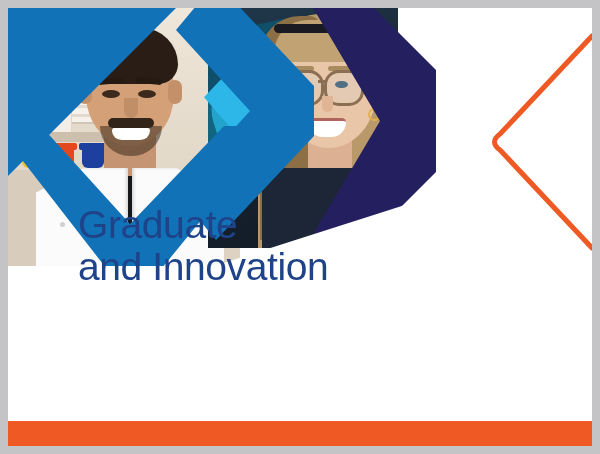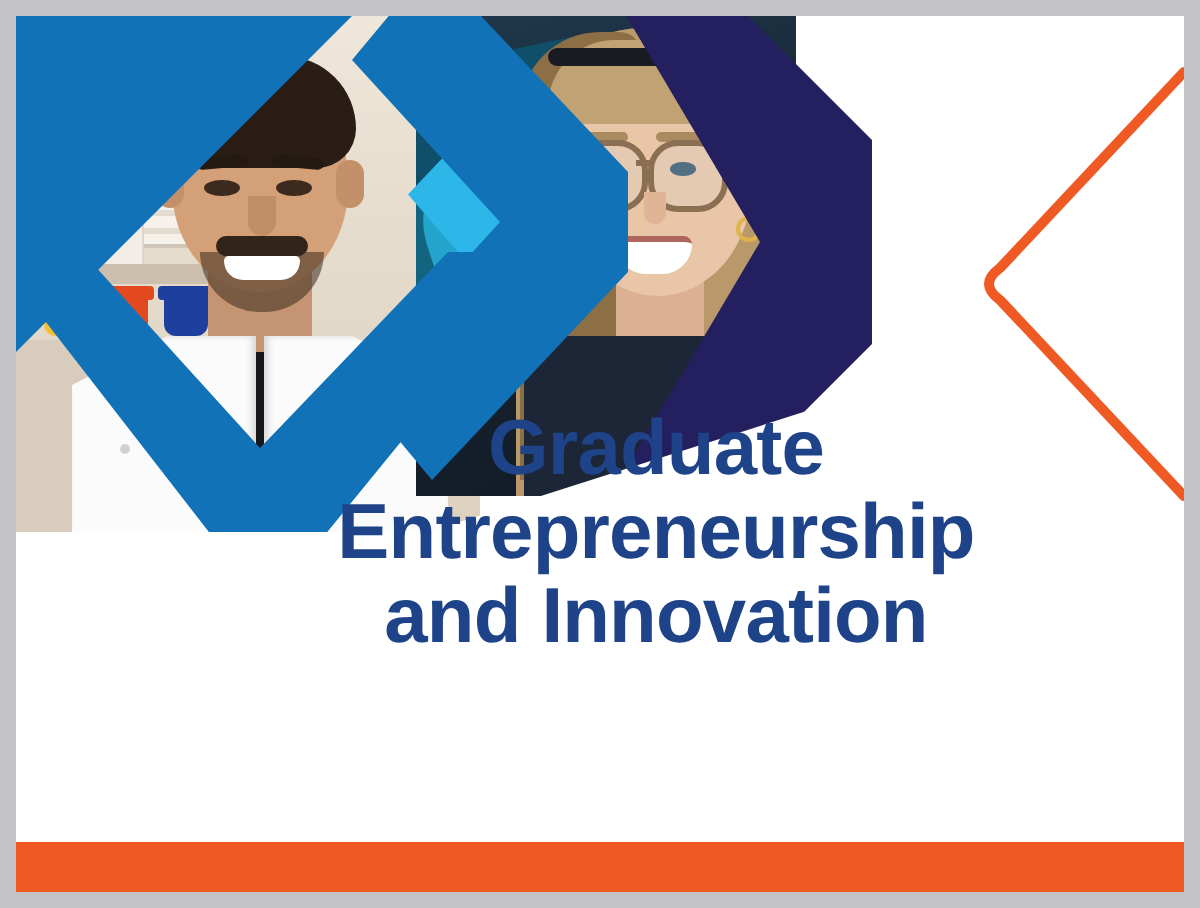--- a/index.html
+++ b/index.html
@@ -146,27 +146,27 @@
   
   #orange-chevron{
     position:absolute;left:0;top:0;width:584px;height:438px;pointer-events:none;
   }
 
   
   #headline{
     position:absolute;
     left:0;right:0;
     top:196px;
-    text-align:center;
+    text-align:left;
     color:var(--title,#1e4389);
-    font-weight:700;
+    font-weight:400;
     font-size:38px;
     line-height:1.08;
     letter-spacing:-0.4px;
-    padding:0 56px 0 112px;
+    padding:0 56px 0 70px;
     box-sizing:border-box;
   }
   #headline .ln{display:block;white-space:nowrap;}
   #headline .ln.l1{font-size:39px;}
   #headline .ln.l2{font-size:39px;}
   #headline .ln.l3{font-size:39px;}
   #headline .ln.l4{font-size:39px;}
 
   
   #orange-bar{
@@ -249,20 +249,19 @@
       <div class="ovl" id="white-wedge"></div>
       <div class="ovl" id="white-bottom"></div>
     </div>
 
     <svg id="orange-chevron" viewBox="0 0 584 438">
       <path d="M 584 28 L 492 126 Q 481 134 492 142 L 584 240" fill="none" stroke="#ef5a24" stroke-width="5" stroke-linecap="round" stroke-linejoin="round"></path>
     </svg>
 
     <div id="headline">
       <span class="ln l1">Graduate</span>
-      <span class="ln l3">Entrepreneurship</span>
       <span class="ln l4">and Innovation</span>
     </div>
 
     <div id="orange-bar"></div>
 
   </div>
 </div>
 
 </body></html>

